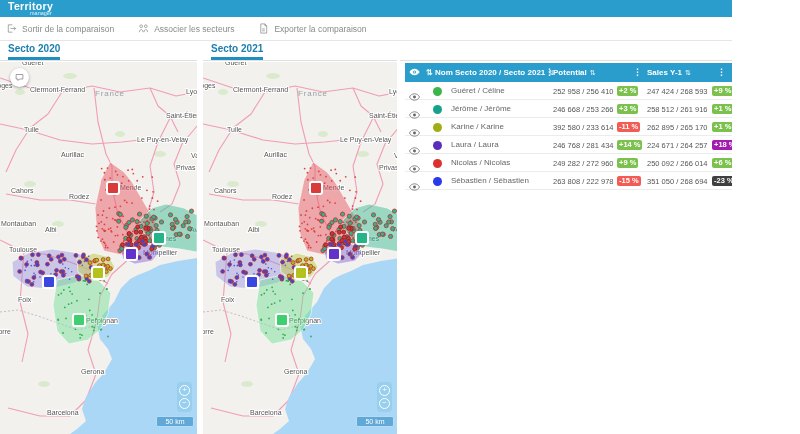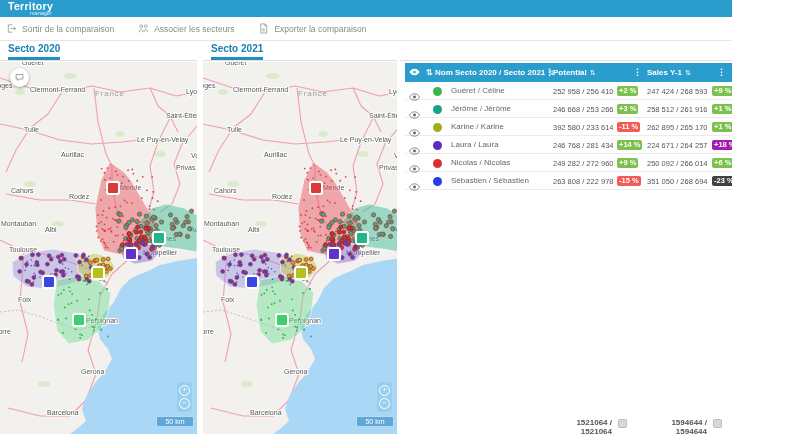--- a/index.html
+++ b/index.html
@@ -1035,21 +1035,15 @@
               <circle cx="12" cy="8" r="3.2" fill="#666"></circle>
             </svg></span>
           <span class="dot" style="background:#2a3ae8"></span>
           <span class="nm">Sébastien / Sébastien</span>
           <span class="val v1">263 808 / 222 978</span>
           <span class="badge b1" style="background:#f25c54">-15 %</span>
           <span class="val v2">351 050 / 268 694</span>
           <span class="badge b2" style="background:#404040">-23 %</span>
         </div>
       </div>
-    <div class="totals">
-      <span class="tv p">1521064 / 1521064</span>
-      <span class="tot-ico p"></span>
-      <span class="tv s">1594644 / 1594644</span>
-      <span class="tot-ico s"></span>
-    </div>
   </div>
 
 </div>
 
 </body></html>

